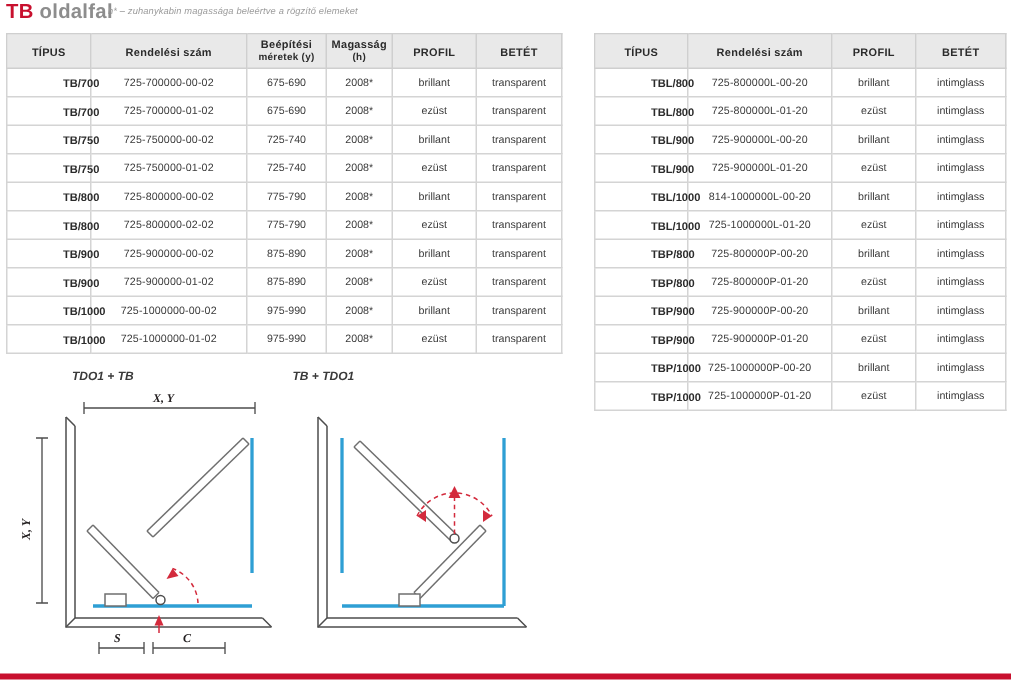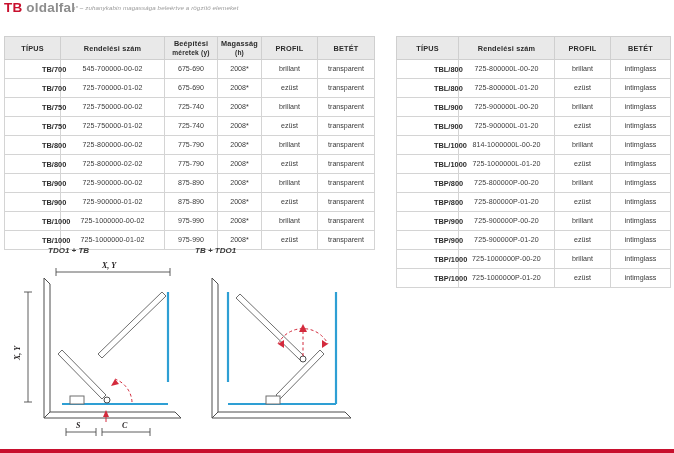--- a/index.html
+++ b/index.html
@@ -50,21 +50,20 @@
   }
 
   
   table {
     border-collapse: collapse;
     table-layout: fixed;
   }
   .tbl {
     position: absolute;
     font-size: 7.1px;
-    margin-top: 14px;
   }
   .tbl th, .tbl td {
     border: 1px solid #d4d4d4;
     text-align: center;
     vertical-align: middle;
     color: #3a3a3a;
     padding: 0;
     background: #ffffff;
   }
   .tbl thead th {
@@ -167,21 +166,21 @@
         <span>Magasság</span>
         <span class="sub">(h)</span>
       </th>
       <th>PROFIL</th>
       <th>BETÉT</th>
     </tr>
   </thead>
   <tbody>
     <tr>
       <td class="type">TB/700</td>
-      <td class="code">545-700000-00-02</td>
+      <td class="code">725-700000-00-02</td>
       <td>675-690</td>
       <td>2008*</td>
       <td>brillant</td>
       <td>transparent</td>
     </tr>
     <tr>
       <td class="type">TB/700</td>
       <td class="code">725-700000-01-02</td>
       <td>675-690</td>
       <td>2008*</td>

